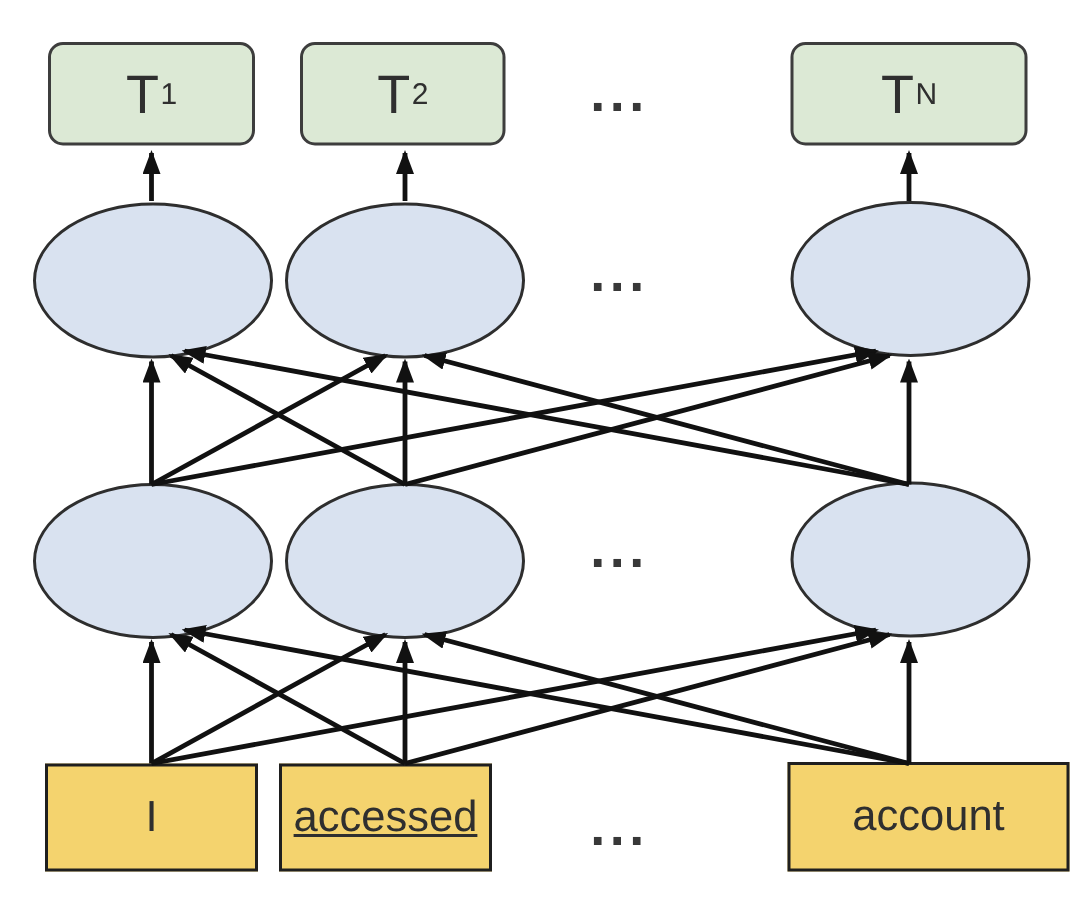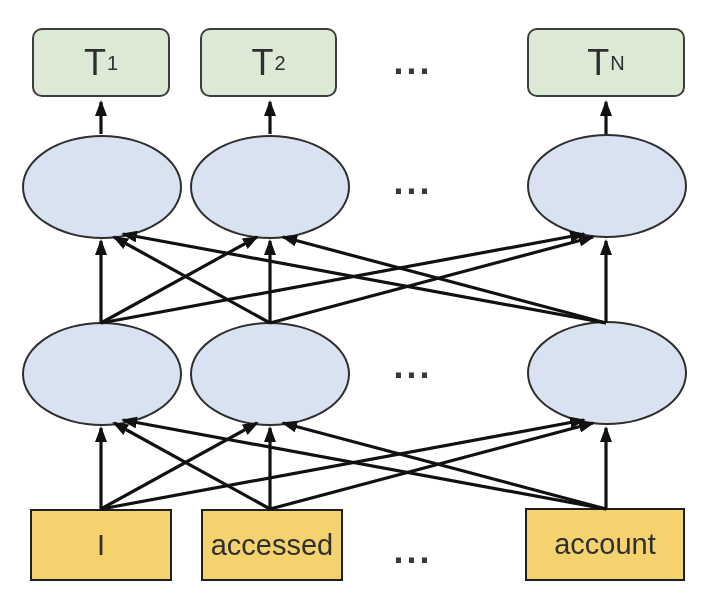--- a/index.html
+++ b/index.html
@@ -64,24 +64,24 @@
   <div class="node ellipse" style="left:190px;top:135px;"></div>
   <div class="node ellipse" style="left:527px;top:134px;"></div>
 
   <div class="node ellipse" style="left:22px;top:322px;"></div>
   <div class="node ellipse" style="left:190px;top:322px;"></div>
   <div class="node ellipse" style="left:527px;top:321px;"></div>
 
   <div class="node inbox" style="left:30px;top:509px;width:142px;height:72px;">
     <span>I</span>
   </div>
-  <div class="node inbox" style="left:201px;top:509px;width:142px;height:72px;">
+  <div class="node inbox" style="left:186px;top:509px;width:142px;height:72px;text-decoration:underline;">
     <span>accessed</span>
   </div>
-  <div class="node inbox" style="left:525px;top:508px;width:160px;height:73px;">
+  <div class="node inbox" style="left:525px;top:508px;width:188px;height:73px;">
     <span>account</span>
   </div>
 
   <div class="dots" style="left:413px;top:70px;">...</div>
   <div class="dots" style="left:413px;top:190px;">...</div>
   <div class="dots" style="left:413px;top:374px;">...</div>
   <div class="dots" style="left:413px;top:559px;">...</div>
 
   <svg class="arrows" width="714" height="606">
     <defs>

